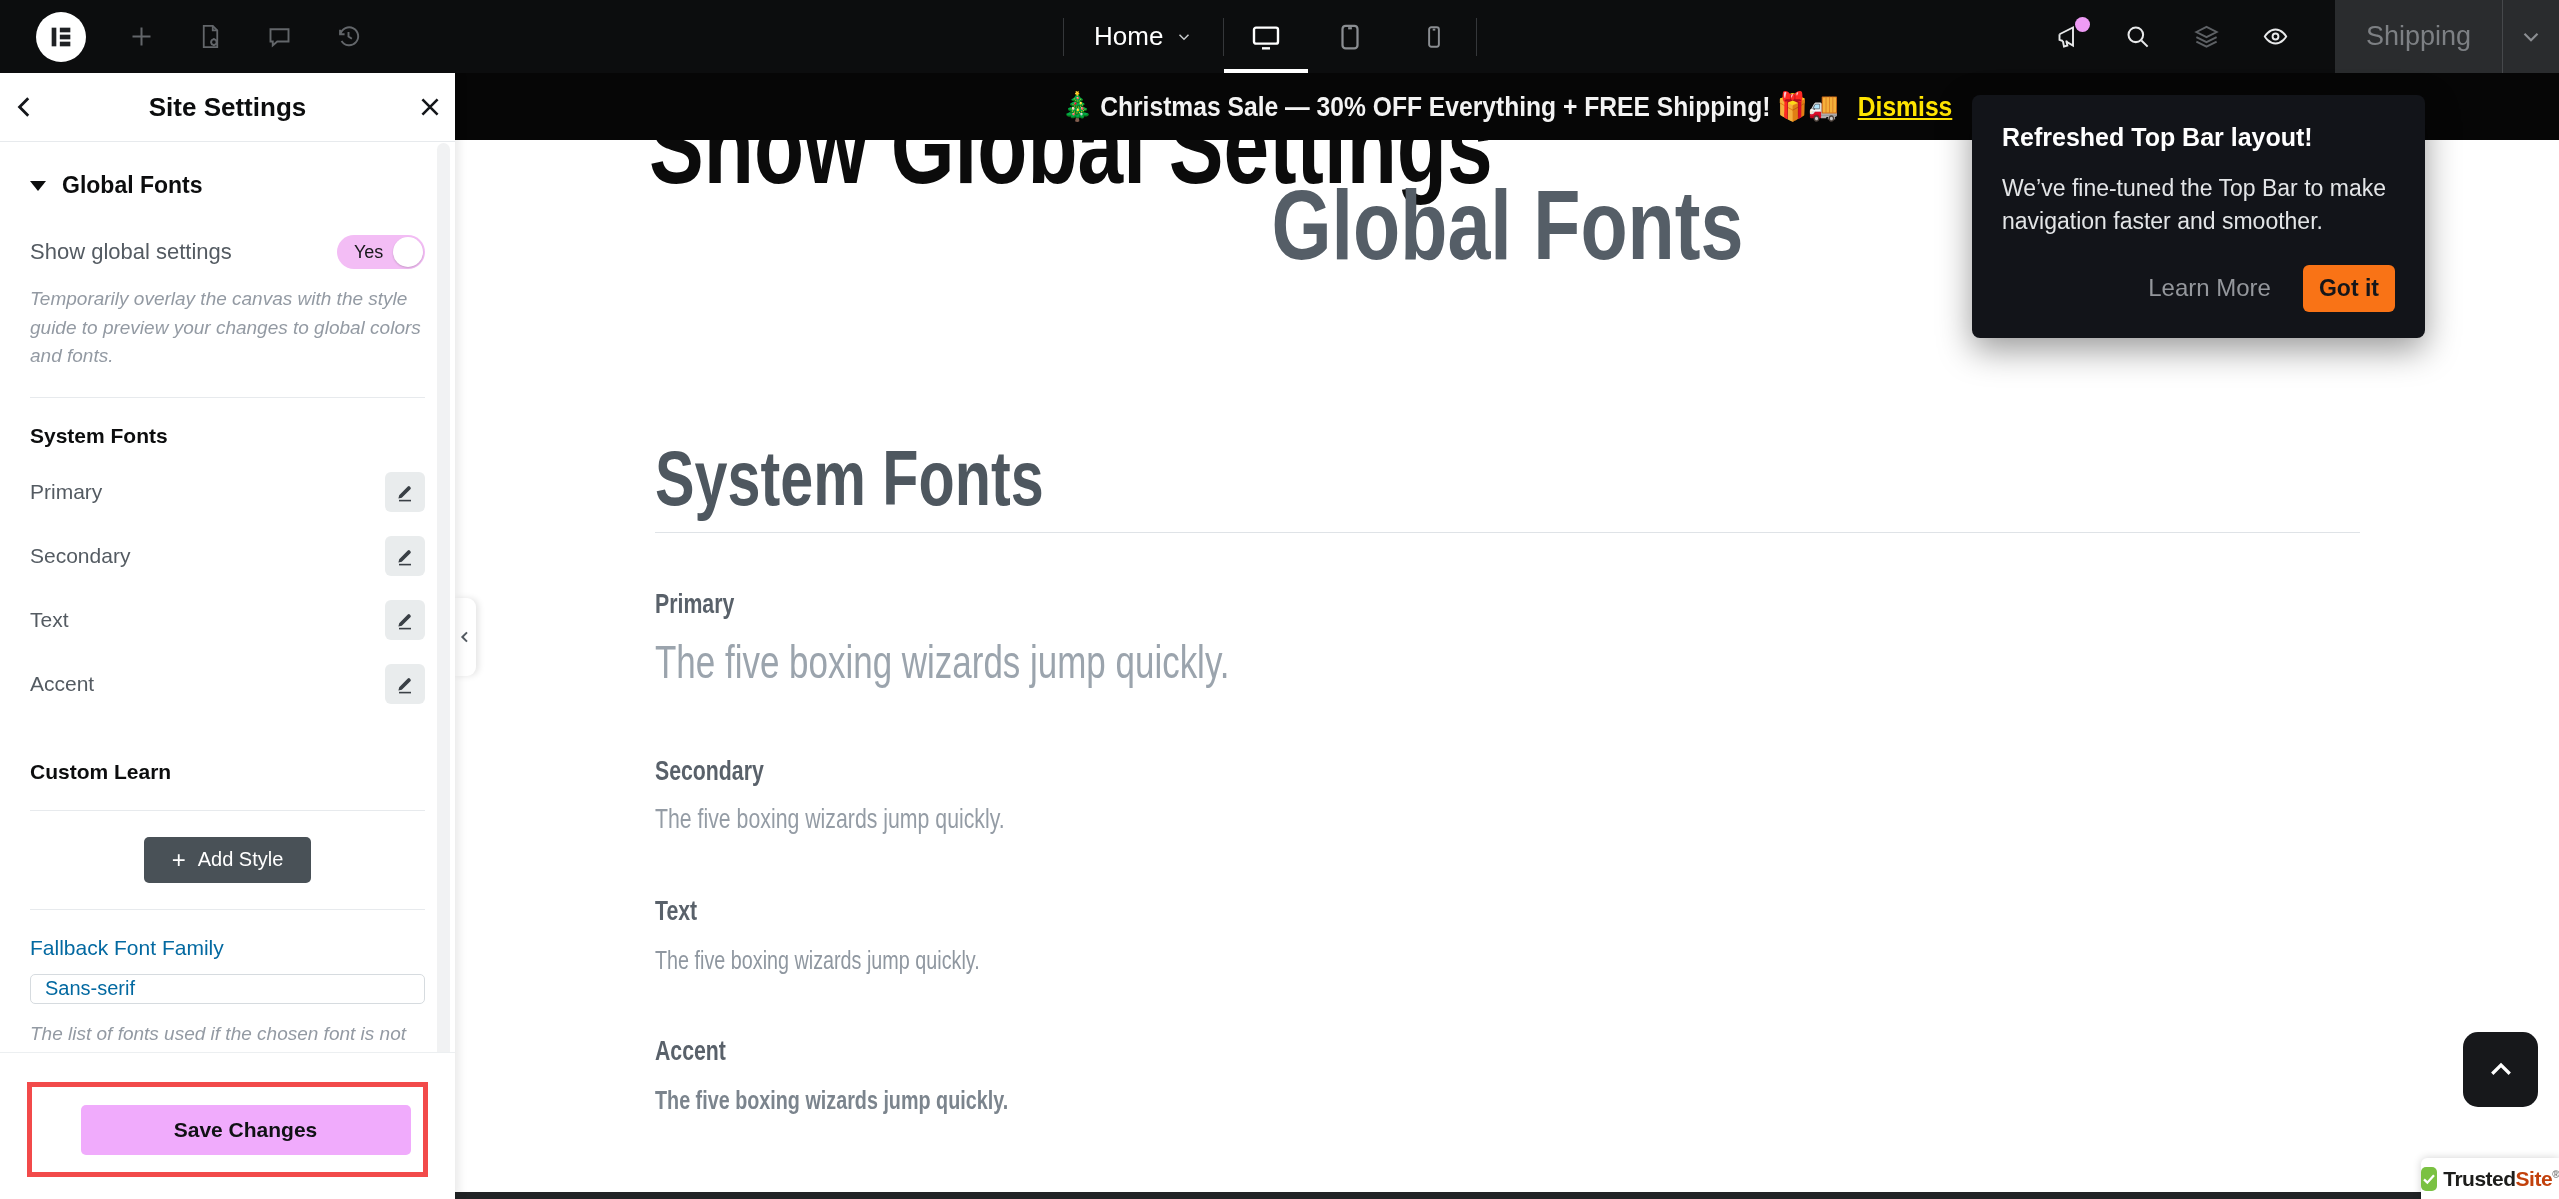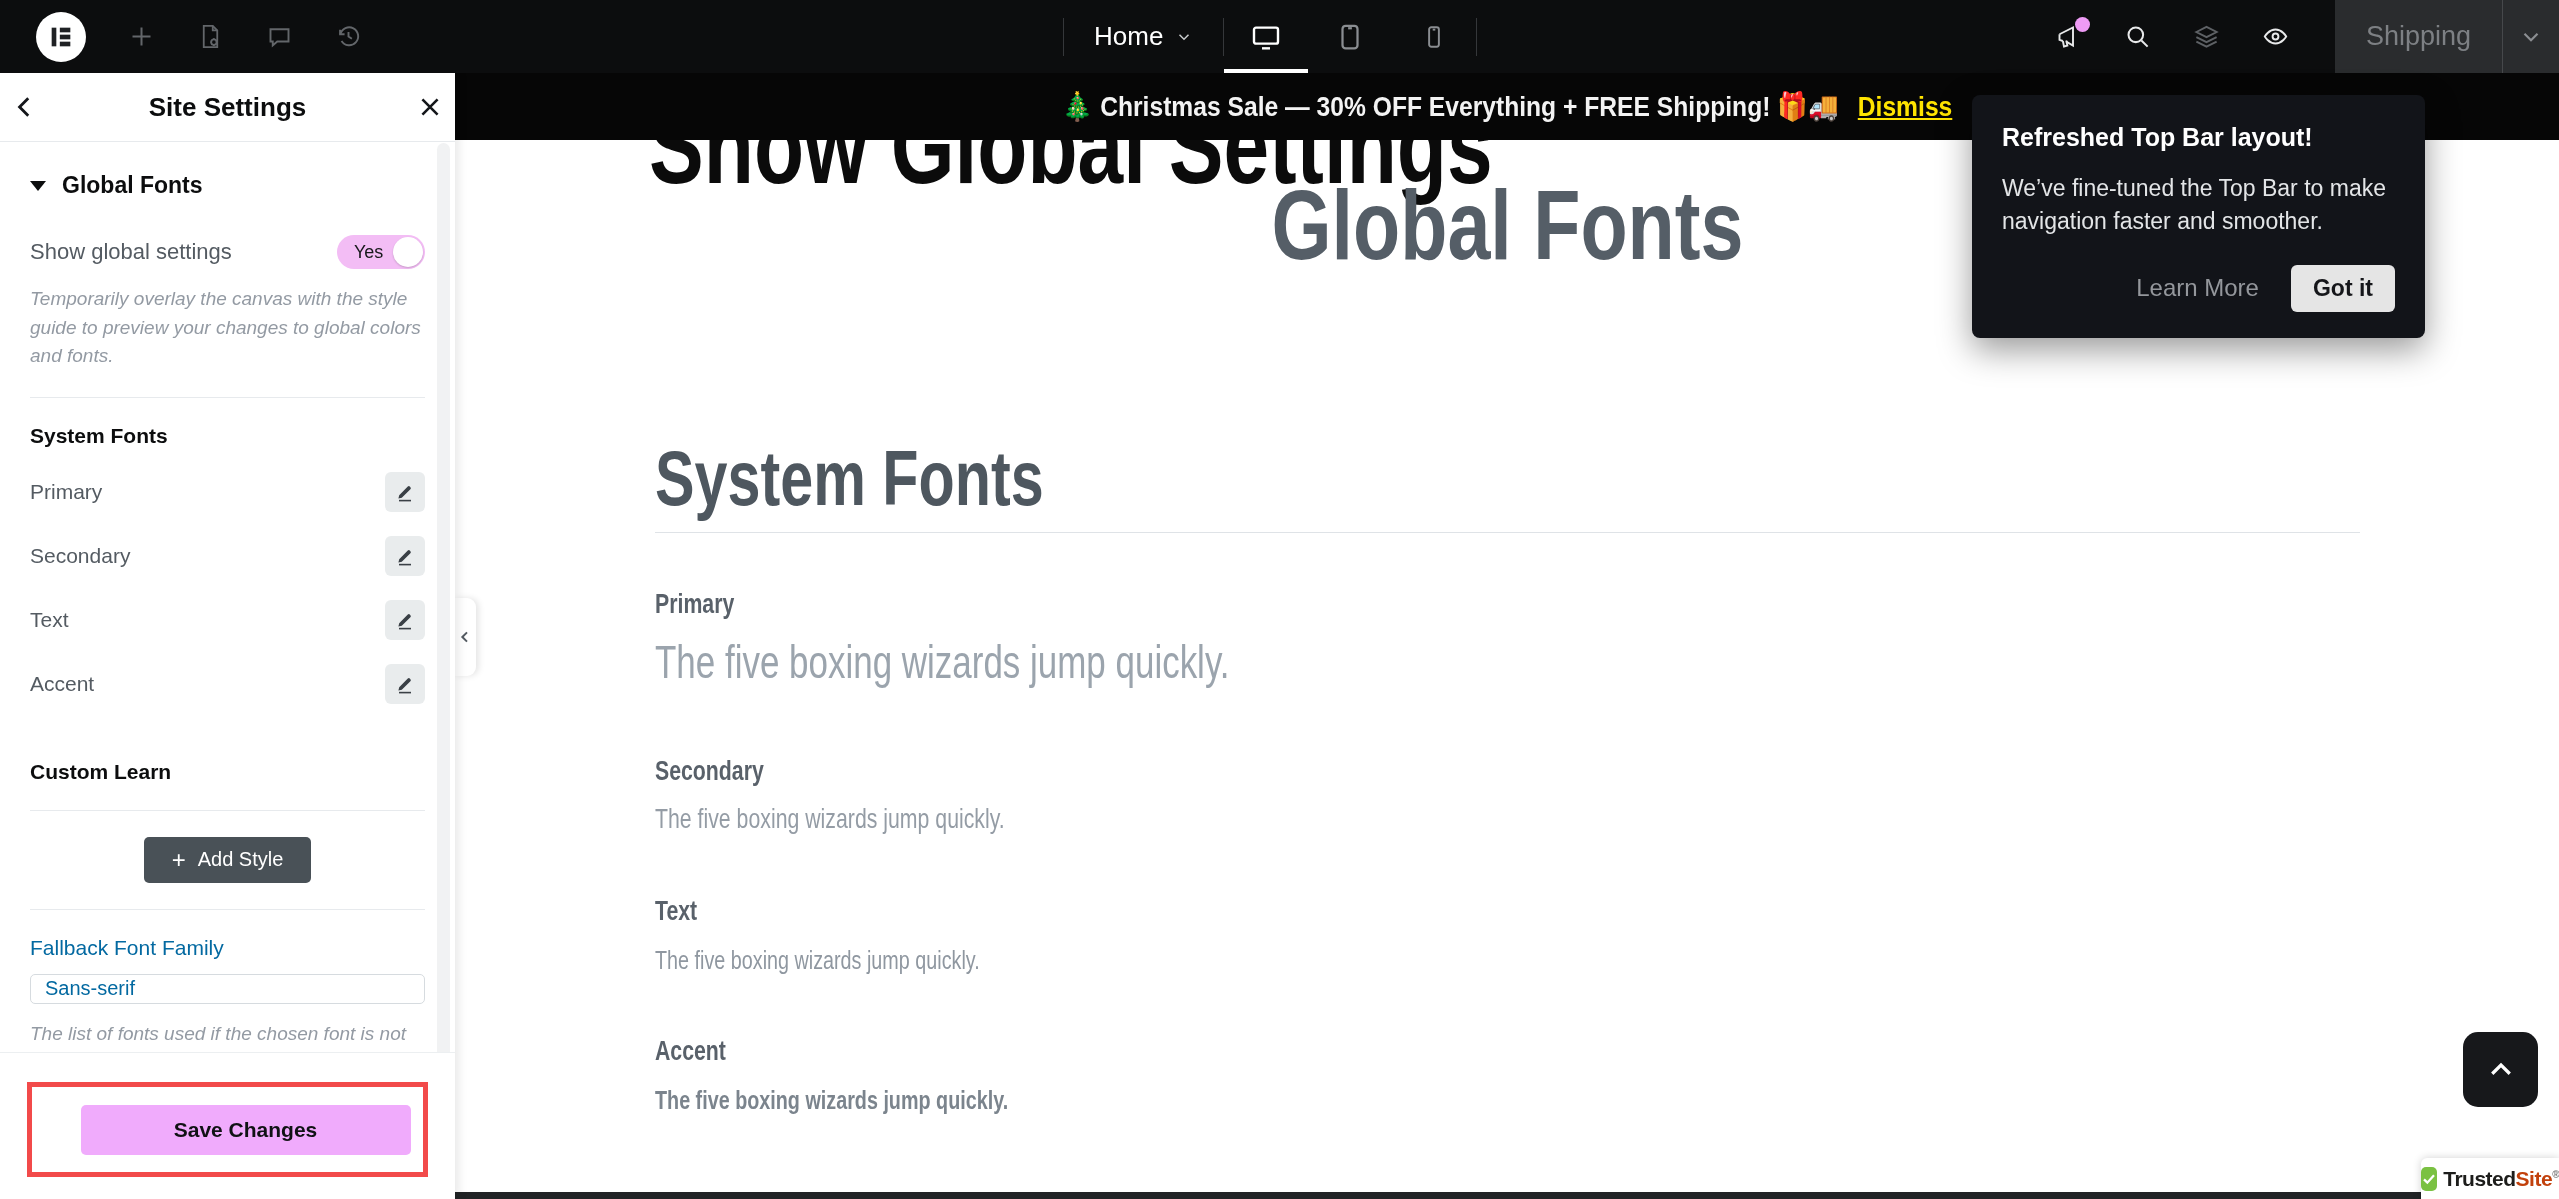--- a/index.html
+++ b/index.html
@@ -86,21 +86,21 @@
   .red-annotation { margin:0 27px; height:95px; border:5px solid #f24a4a; display:flex; align-items:center; justify-content:center;padding-left:36px; }
   .save-btn { width:330px; height:50px; background:#f0abfc; border:none; border-radius:5px; font-size:21px; font-weight:700; color:#101214; font-family:"Liberation Sans",sans-serif; cursor:pointer; }
   .collapse-handle { position:absolute; left:453px; top:598px; width:23px; height:78px; background:#fff; border-radius:0 9px 9px 0; box-shadow:3px 0 6px rgba(0,0,0,0.10); display:flex; align-items:center; justify-content:center; z-index:9; color:#545b62; font-size:22px; cursor:pointer; }
 
   
   .popup { position:absolute; left:1972px; top:95px; width:453px; background:#121419; border-radius:8px; box-shadow:0 12px 34px rgba(0,0,0,0.4); padding:28px 30px 26px 30px; z-index:40; }
   .popup-title { font-size:25px; font-weight:700; color:#ffffff; }
   .popup-body { margin-top:20px; font-size:23px; color:#e3e5e7; line-height:1.45; max-width:390px; }
   .popup-actions { margin-top:26px; display:flex; align-items:center; justify-content:flex-end; gap:32px; }
   .learn-more { font-size:24px; color:#94979c; font-weight:500; cursor:pointer; }
-  .got-it-btn { background:#e5e5e5; color:#15161a; border:none; border-radius:6px; font-size:23px; font-weight:700; padding:10px 22px; font-family:"Liberation Sans",sans-serif; cursor:pointer; }
+  .got-it-btn { background:#f97316; color:#15161a; border:none; border-radius:6px; font-size:23px; font-weight:700; padding:10px 16px; font-family:"Liberation Sans",sans-serif; cursor:pointer; }
 
   
   .scroll-top { position:absolute; left:2463px; top:1032px; width:75px; height:75px; background:#17181b; border-radius:15px; display:flex; align-items:center; justify-content:center; z-index:8; cursor:pointer; }
   .trusted-badge { position:absolute; left:2421px; top:1158px; width:138px; height:41px; background:#fff; border-radius:6px 0 0 0; box-shadow:0 0 8px rgba(0,0,0,0.18); display:flex; align-items:center; justify-content:center; gap:6px; z-index:8; }
   .ts-check { width:24px; height:24px; background:#7ac142; border-radius:5px; display:flex; align-items:center; justify-content:center; }
   .ts-text { font-size:21px; font-weight:700; color:#1d1d1b; letter-spacing:-0.5px; }
   .ts-green { color:#c2410c; }
   .ts-reg { font-size:10px; color:#777; vertical-align:super; }
 </style>
 </head>

